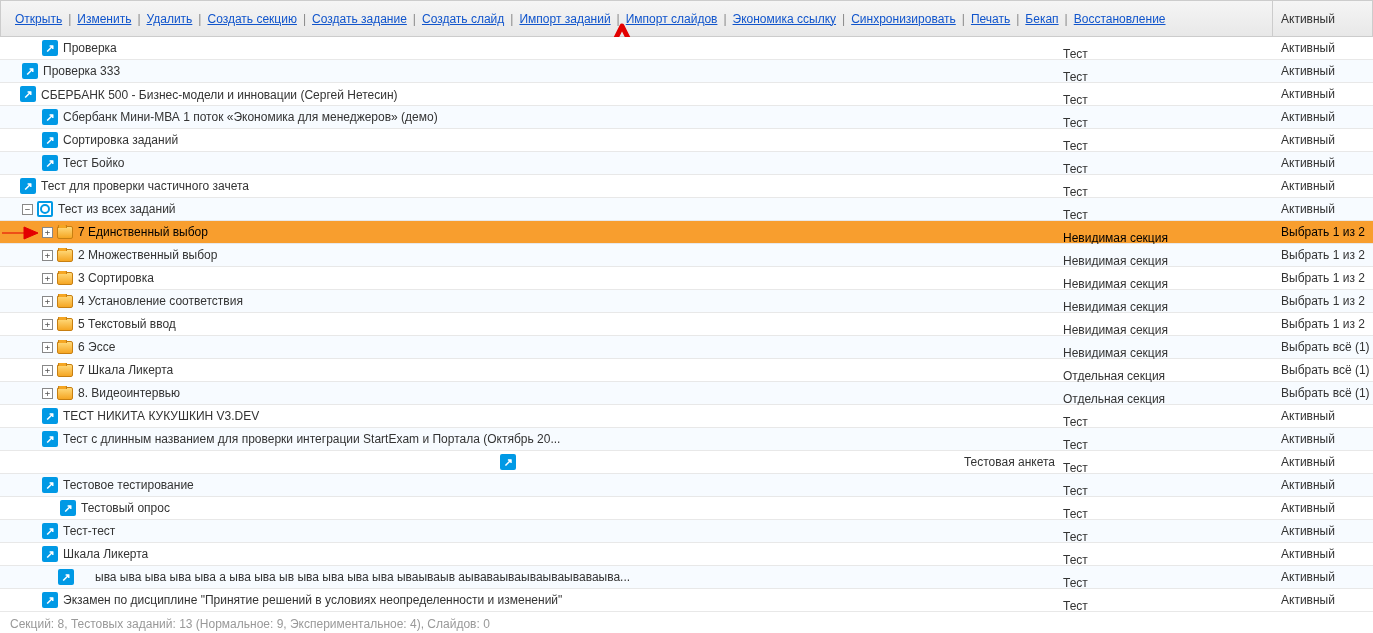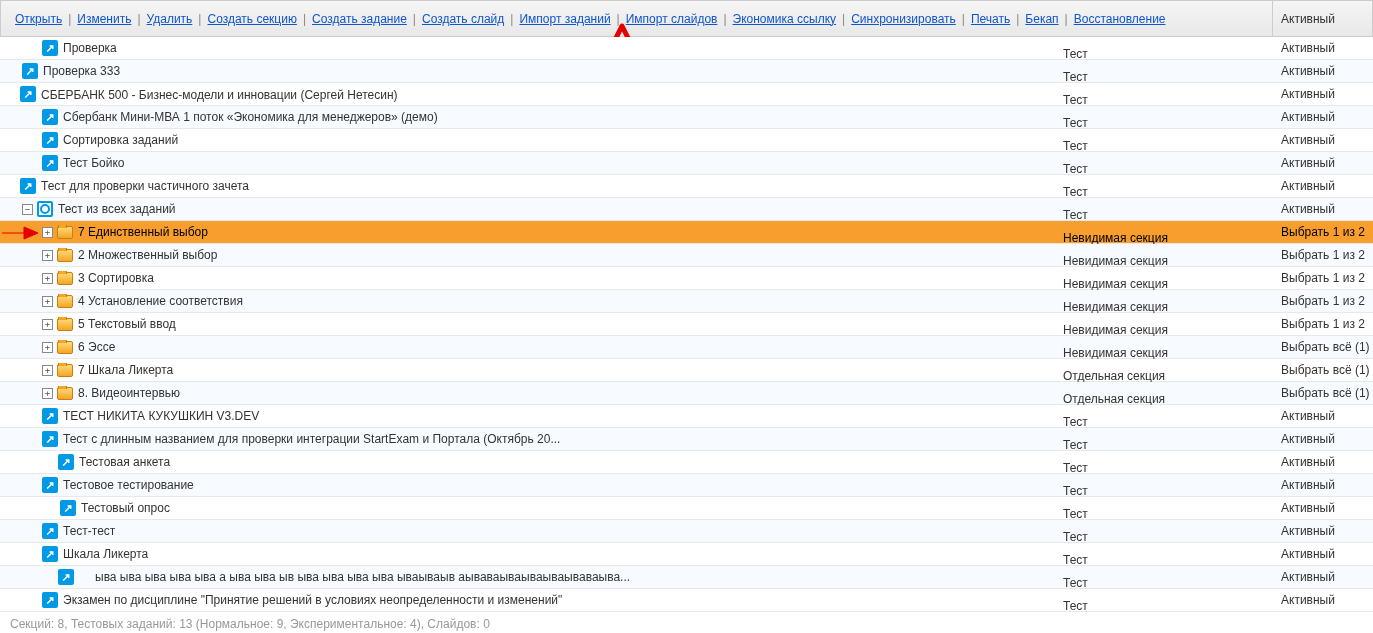--- a/index.html
+++ b/index.html
@@ -353,21 +353,21 @@
     <div class="row">
       <div class="col-name" style="padding-left: 42px;">
         <span class="spacer-expand" style="width: 0px;"></span>
         <span class="icon icon-test"></span>
         <span>Тест с длинным названием для проверки интеграции StartExam и Портала (Октябрь 20...</span>
       </div>
       <div class="col-type">Тест</div>
       <div class="col-status">Активный</div>
     </div>
     <div class="row">
-      <div class="col-name" style="padding-left: 58px;">
+      <div class="col-name" style="padding-left: 58px; justify-content: space-between;">
         <span class="spacer-expand" style="width: 0px;"></span>
         <span class="icon icon-test"></span>
         <span>Тестовая анкета</span>
       </div>
       <div class="col-type">Тест</div>
       <div class="col-status">Активный</div>
     </div>
     <div class="row">
       <div class="col-name" style="padding-left: 42px;">
         <span class="spacer-expand" style="width: 0px;"></span>

